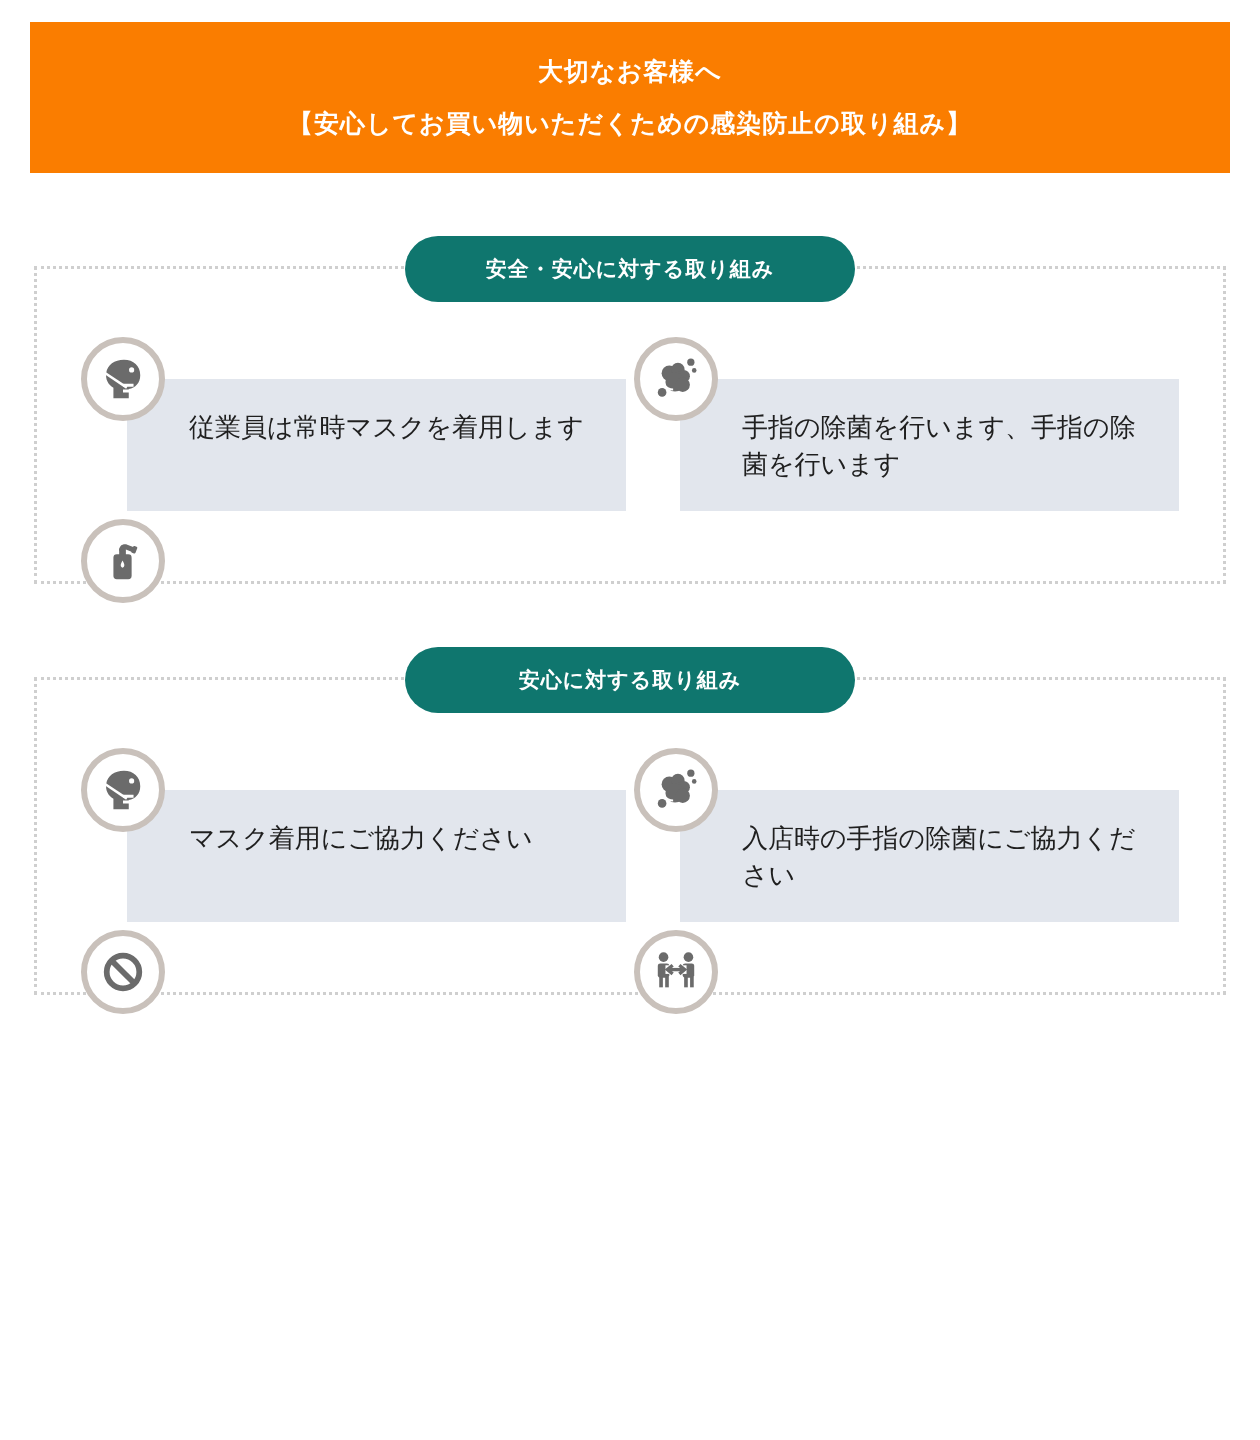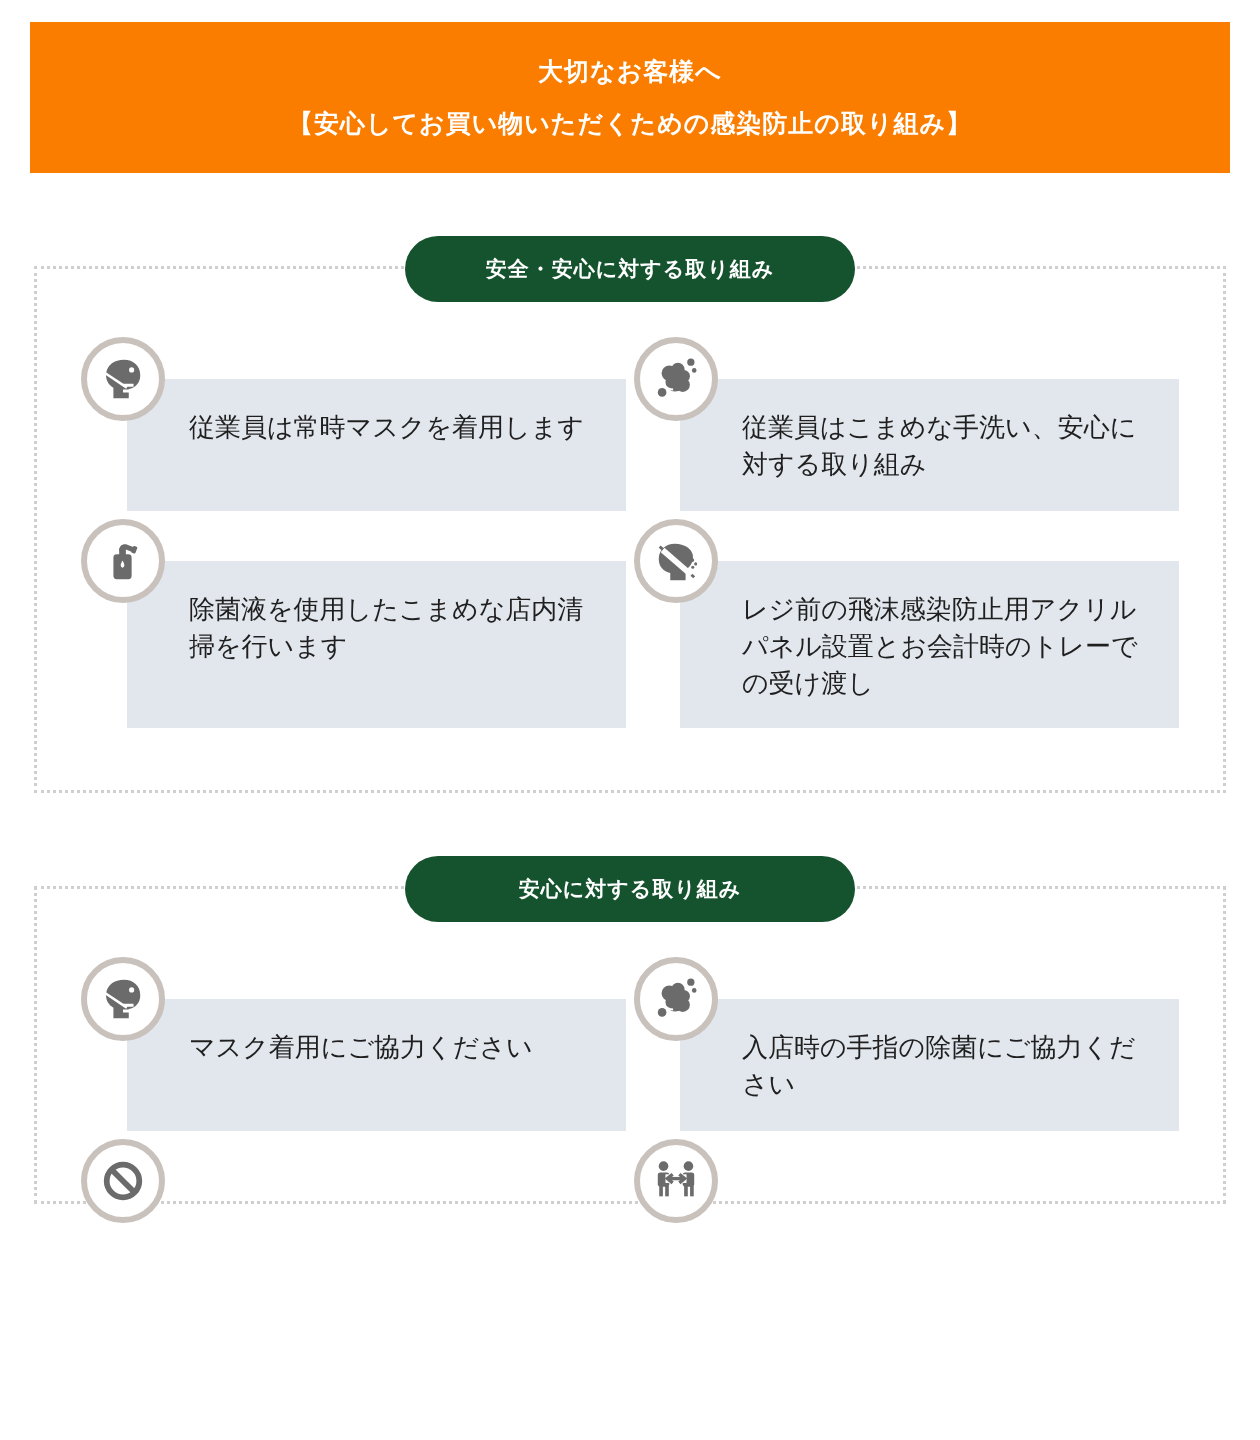--- a/index.html
+++ b/index.html
@@ -28,21 +28,21 @@
     position: relative;
     margin: 93px 34px 0;
     border: 3px dotted #cfcfcf;
     padding: 68px 44px 62px;
   }
   .pill {
     position: absolute;
     top: -33px; left: 50%;
     transform: translateX(-50%);
     width: 450px; height: 66px;
-    background: #14532d;
+    background: #0f766e;
     border-radius: 34px;
     color: #fff;
     font-size: 21px; font-weight: bold;
     letter-spacing: 1px;
     display: flex; align-items: center; justify-content: center;
     white-space: nowrap;
   }
   .items {
     display: grid;
     grid-template-columns: 1fr 1fr;
@@ -110,58 +110,38 @@
               <circle cx="23" cy="27" r="10"></circle>
               <circle cx="31" cy="30" r="7.5"></circle>
               <circle cx="9.5" cy="38" r="4.5"></circle>
               <circle cx="39.5" cy="6.5" r="3.8"></circle>
               <circle cx="43" cy="15" r="2.4"></circle>
             </g>
             <path stroke="#ffffff" stroke-width="2" fill="none" d="M12 30c2 3 5 5 9 5"></path>
           </svg>
         </div>
         <div class="box">
-          <p>従業員はこまめな手洗い、安心に対する取り組み</p>
+          <p>手指の除菌を行います、手指の除菌を行います</p>
         </div>
       </div>
 
       <div class="item">
         <div class="icon-circle">
           <svg class="ic" width="46" height="46" viewBox="0 0 48 48">
             <g fill="#6b6b6b">
               <rect x="14" y="17" width="19" height="26" rx="3.5"></rect>
               <rect x="20" y="11" width="7" height="7"></rect>
               <path d="M20 13c0-5.5 4.5-7.5 8.5-6l9.5 3.7-1.9 5L27 12c-3-1-5 0-5 2z"></path>
               <rect x="33.5" y="8.5" width="4.6" height="7.5" rx="1.2" transform="rotate(21 35.8 12.2)"></rect>
             </g>
             <path fill="#ffffff" d="M23.5 23.5C21 27.5 21 30.2 23.5 31c2.5-.8 2.5-3.5 0-7.5z"></path>
           </svg>
         </div>
-        <div class="box">
-          <p>除菌液を使用したこまめな店内清掃を行います</p>
-        </div>
-      </div>
-
-      <div class="item">
-        <div class="icon-circle">
-          <svg class="ic" width="46" height="46" viewBox="0 0 48 48">
-            <path fill="#6b6b6b" d="M23 6C13 6 6 12.5 6 22c0 8 5 13 12 14.5V44h16V33c5.5-3 8.5-8.5 7.5-15.5C40.3 11.5 33 6 23 6Z"></path>
-            <g fill="#6b6b6b">
-              <circle cx="41" cy="23" r="2"></circle>
-              <circle cx="44.5" cy="27" r="1.6"></circle>
-              <circle cx="41.5" cy="30.5" r="1.6"></circle>
-            </g>
-            <line x1="7" y1="9" x2="43" y2="41" stroke="#6b6b6b" stroke-width="3"></line>
-            <line x1="10" y1="12.5" x2="40" y2="38.5" stroke="#ffffff" stroke-width="6"></line>
-          </svg>
-        </div>
-        <div class="box">
-          <p>レジ前の飛沫感染防止用アクリルパネル設置とお会計時のトレーでの受け渡し</p>
-        </div>
-      </div>
+      </div>
+
 
     </div>
   </section>
 
   <section class="section">
     <div class="pill">
       <span>安心に対する取り組み</span>
     </div>
     <div class="items">
 

